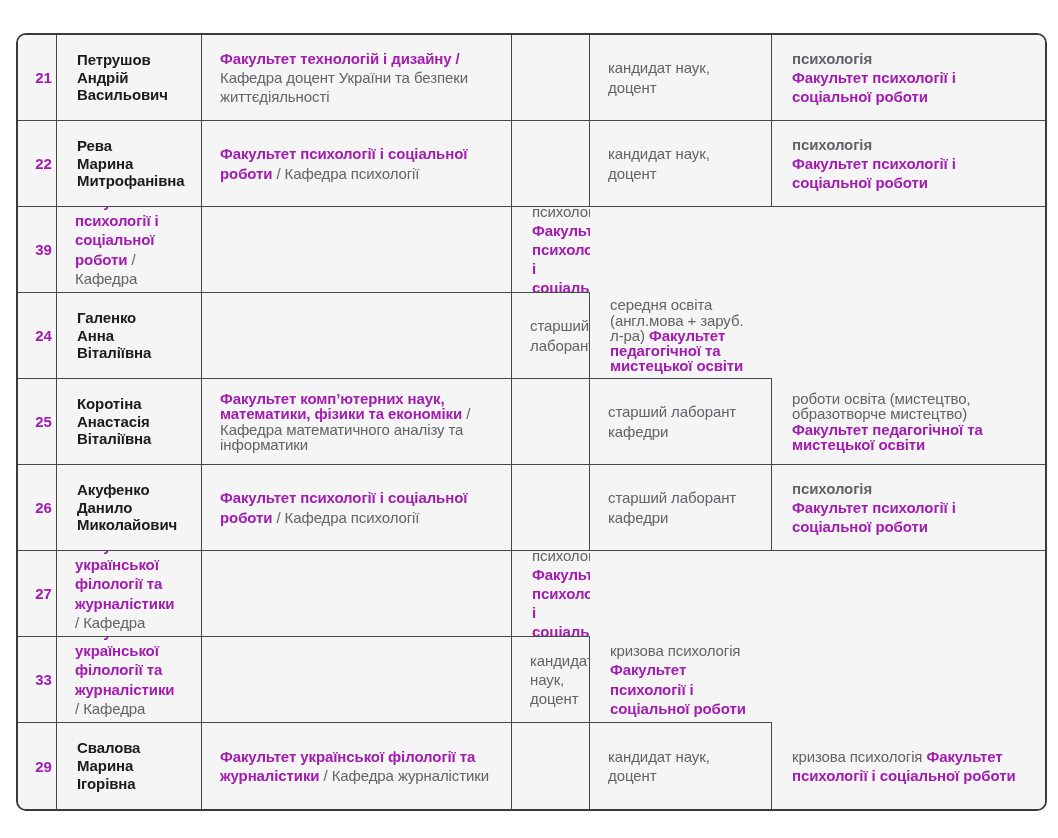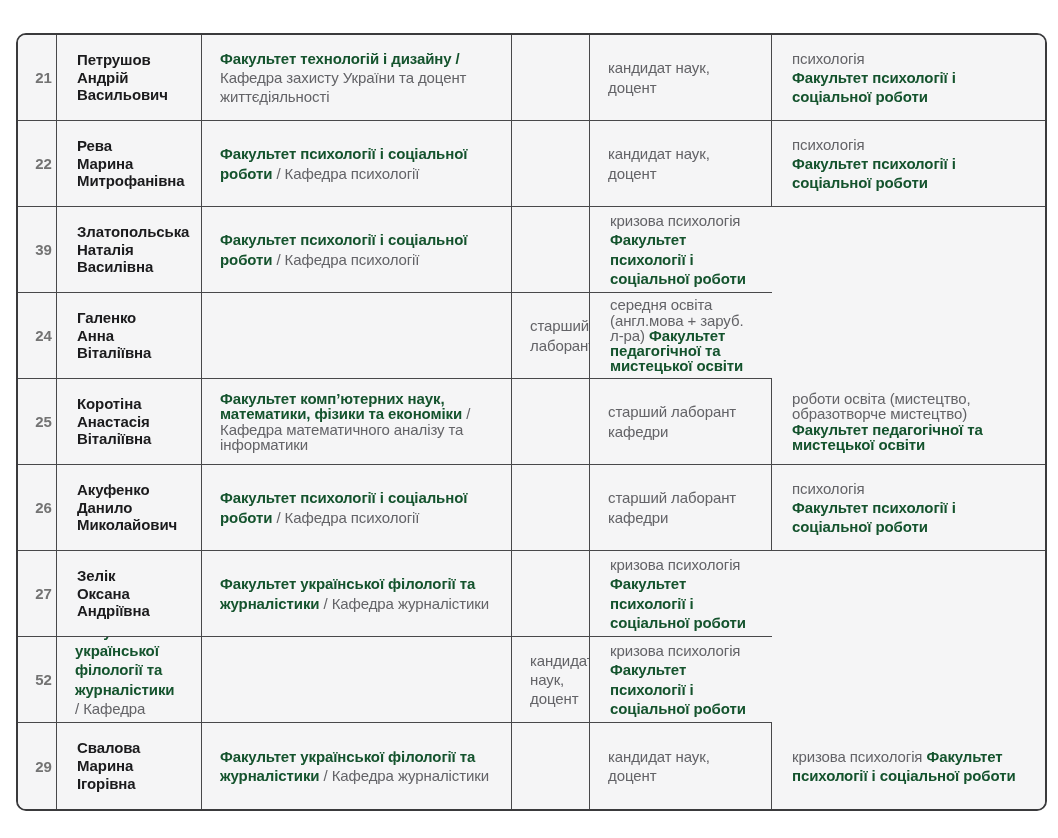--- a/index.html
+++ b/index.html
@@ -14,48 +14,48 @@
   }
   .row{display:grid;grid-template-columns:39px 145px 310px 78px 182px 273px;height:86px;}
   .cell{
     box-sizing:border-box;background:#f5f5f6;
     border-right:1.5px solid #48484a;border-bottom:1.5px solid #48484a;
     display:flex;align-items:center;overflow:hidden;
   }
   .cell:last-child{border-right:none;}
   .row:last-child .cell{border-bottom:none;}
   .c-num{justify-content:center;}
-  .num{font-weight:700;font-size:15px;color:#737373;margin-left:13px;}
+  .num{font-weight:700;font-size:15px;color:#a21caf;margin-left:13px;}
   .c-name{padding:6px 8px 6px 20px;}
   .name{font-weight:700;font-size:15px;line-height:1.18;color:#1b1b1d;white-space:pre-line;}
   .c-fac{padding:6px 20px 6px 18px;}
   .c-pos{padding:6px 10px 6px 18px;}
   .c-spec{padding:6px 14px 6px 20px;}
   .fac-text,.spec-text,.pos-text{font-size:15px;line-height:1.27;margin:0;}
-  .b{font-weight:700;color:#14532d;}
+  .b{font-weight:700;color:#a21caf;}
   .g{font-weight:400;color:#636367;}
   .condensed{line-height:1.02;}
-  .stacked .spec-gray{display:block;}
+  .stacked .spec-gray{display:block;font-weight:bold;}
 </style>
 </head>
 <body>
 
 <div id="staff-table">
 
 <div class="row">
       <div class="cell c-num">
         <span class="num">21</span>
       </div>
       <div class="cell c-name">
         <span class="name">Петрушов
 Андрій
 Васильович</span>
       </div>
       <div class="cell c-fac">
-        <p class="fac-text"><span class="b">Факультет технологій і дизайну /</span><span class="g"> Кафедра захисту України та доцент життєдіяльності</span></p>
+        <p class="fac-text"><span class="b">Факультет технологій і дизайну /</span><span class="g"> Кафедра доцент України та безпеки життєдіяльності</span></p>
       </div>
       <div class="cell c-empty"></div>
       <div class="cell c-pos">
         <span class="pos-text g">кандидат наук, доцент</span>
       </div>
       <div class="cell c-spec">
         <p class="spec-text stacked"><span class="g spec-gray">психологія</span><span class="b spec-bold">Факультет психології і соціальної роботи</span></p>
       </div>
     </div>
     <div class="row">
@@ -74,25 +74,20 @@
       <div class="cell c-pos">
         <span class="pos-text g">кандидат наук, доцент</span>
       </div>
       <div class="cell c-spec">
         <p class="spec-text stacked"><span class="g spec-gray">психологія</span><span class="b spec-bold">Факультет психології і соціальної роботи</span></p>
       </div>
     </div>
     <div class="row">
       <div class="cell c-num">
         <span class="num">39</span>
-      </div>
-      <div class="cell c-name">
-        <span class="name">Златопольська
-Наталія
-Василівна</span>
       </div>
       <div class="cell c-fac">
         <p class="fac-text"><span class="b">Факультет психології і соціальної роботи</span><span class="g"> / Кафедра психології</span></p>
       </div>
       <div class="cell c-empty"></div>
       <div class="cell c-spec">
         <p class="spec-text"><span class="g spec-gray">кризова психологія </span><span class="b spec-bold">Факультет психології і соціальної роботи</span></p>
       </div>
     </div>
     <div class="row">
@@ -149,36 +144,31 @@
         <span class="pos-text g">старший лаборант кафедри</span>
       </div>
       <div class="cell c-spec">
         <p class="spec-text stacked"><span class="g spec-gray">психологія</span><span class="b spec-bold">Факультет психології і соціальної роботи</span></p>
       </div>
     </div>
     <div class="row">
       <div class="cell c-num">
         <span class="num">27</span>
       </div>
-      <div class="cell c-name">
-        <span class="name">Зелік
-Оксана
-Андріївна</span>
-      </div>
       <div class="cell c-fac">
         <p class="fac-text"><span class="b">Факультет української філології та журналістики</span><span class="g"> / Кафедра журналістики</span></p>
       </div>
       <div class="cell c-empty"></div>
       <div class="cell c-spec">
         <p class="spec-text"><span class="g spec-gray">кризова психологія </span><span class="b spec-bold">Факультет психології і соціальної роботи</span></p>
       </div>
     </div>
     <div class="row">
       <div class="cell c-num">
-        <span class="num">52</span>
+        <span class="num">33</span>
       </div>
       <div class="cell c-fac">
         <p class="fac-text"><span class="b">Факультет української філології та журналістики</span><span class="g"> / Кафедра журналістики</span></p>
       </div>
       <div class="cell c-empty"></div>
       <div class="cell c-pos">
         <span class="pos-text g">кандидат наук, доцент</span>
       </div>
       <div class="cell c-spec">
         <p class="spec-text"><span class="g spec-gray">кризова психологія </span><span class="b spec-bold">Факультет психології і соціальної роботи</span></p>

